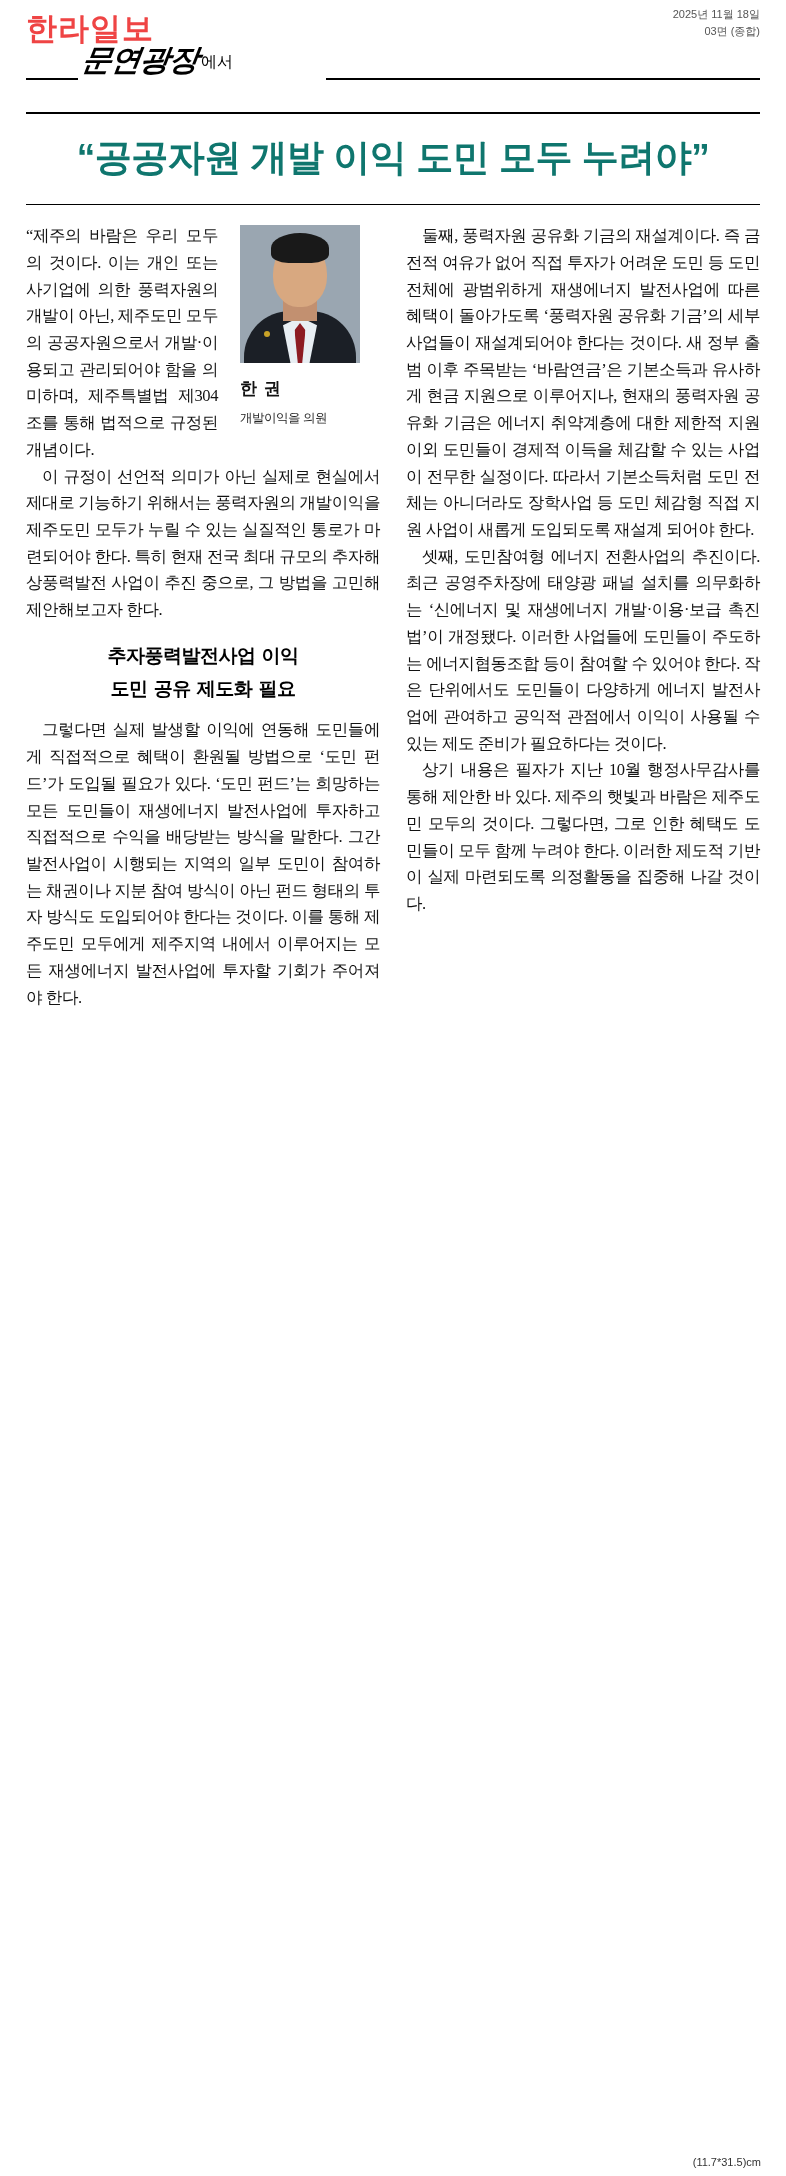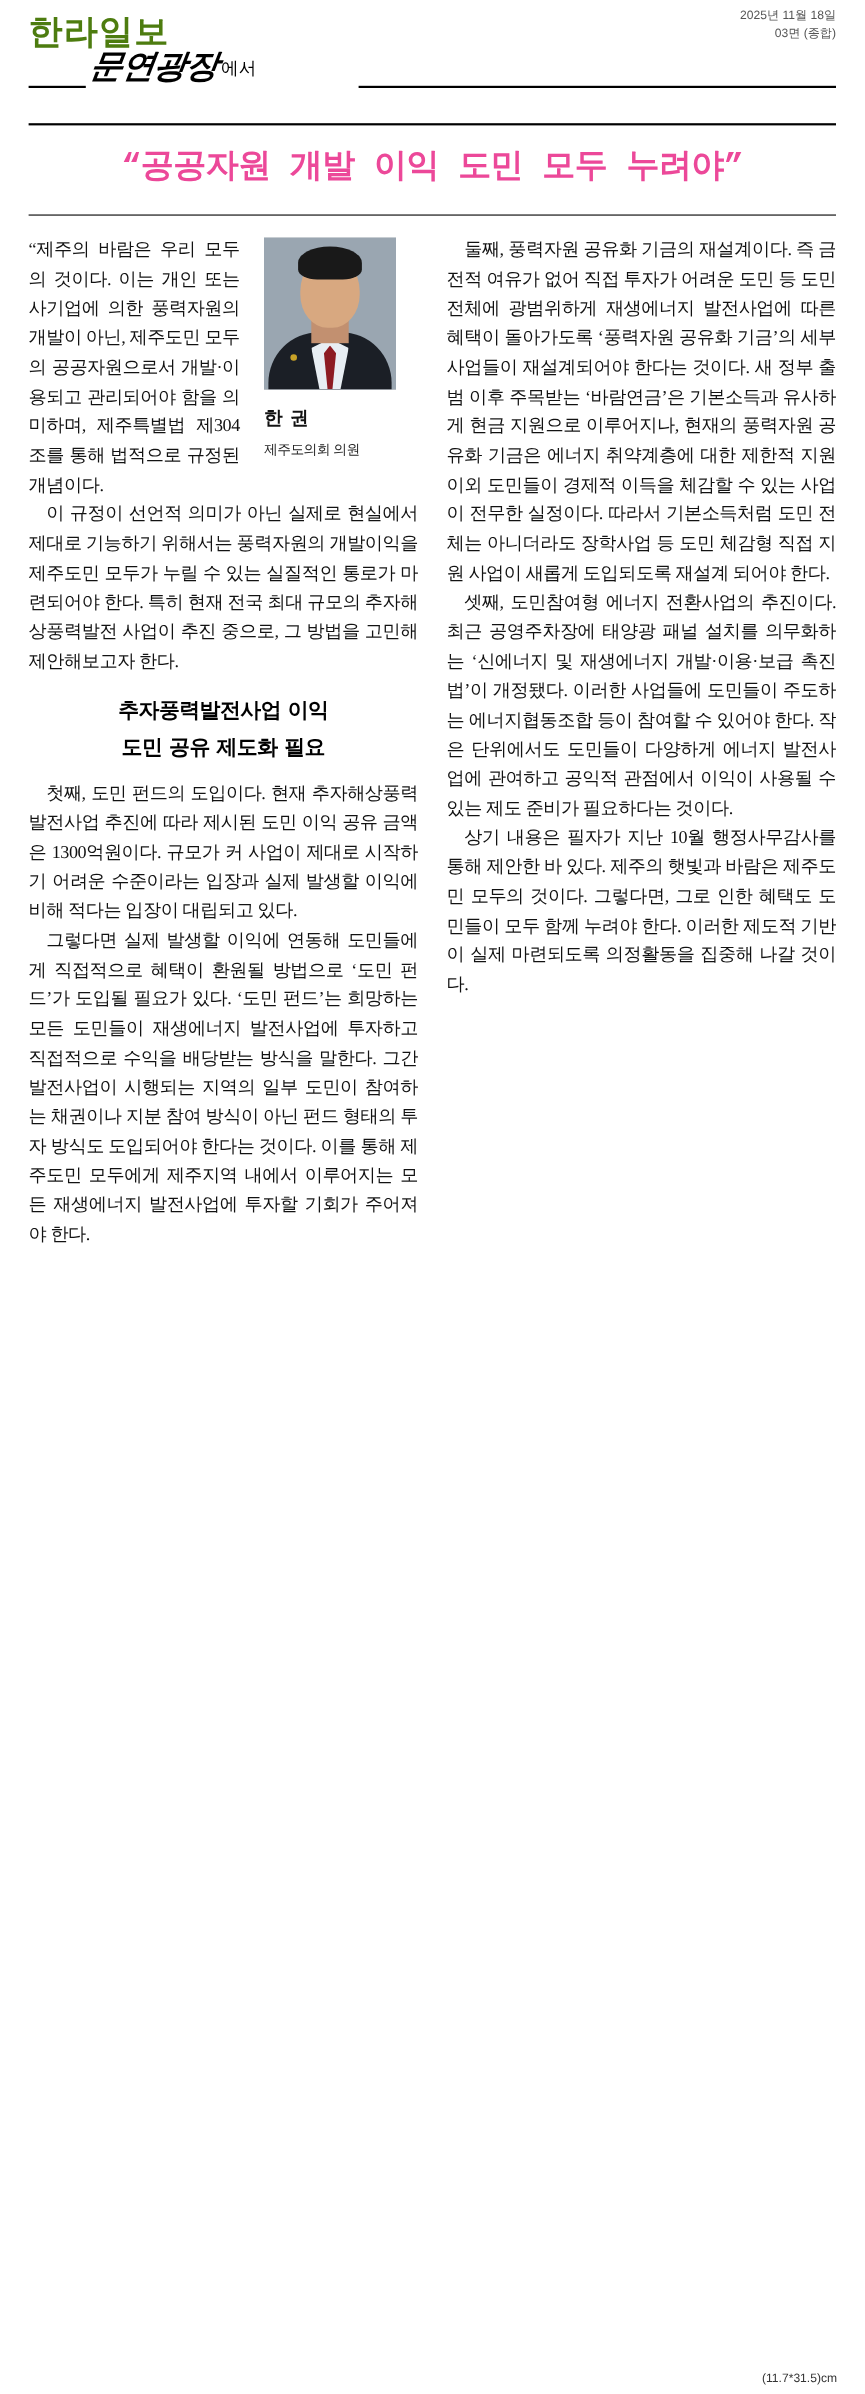--- a/index.html
+++ b/index.html
@@ -22,21 +22,21 @@
   .masthead {
     position: relative;
     height: 108px;
     padding-top: 6px;
   }
   .paper-name {
     font-family: "DejaVu Serif", serif;
     font-size: 31px;
     font-weight: bold;
     letter-spacing: 1px;
-    color: #4d7c0f;
+    color: #ef4444;
     display: inline-block;
     padding-top: 2px;
     text-align: center;
   }
   .issue-info {
     position: absolute;
     right: 0;
     top: 6px;
     text-align: right;
     font-family: "Liberation Sans", sans-serif;
@@ -85,26 +85,26 @@
     background: #000;
   }
   
   .headline-wrap {
     border-top: 2px solid #000;
     border-bottom: 1.5px solid #000;
     padding: 20px 0 22px 0;
     margin-top: 4px;
   }
   .headline {
-    font-family: Liberation Mono, monospace;
-    font-size: 30px;
+    font-family: Liberation Sans, sans-serif;
+    font-size: 37px;
     font-weight: bold;
     text-align: center;
     letter-spacing: -0.5px;
-    color: #ec4899;
+    color: #0f766e;
     line-height: 1.3;
   }
   
   .body-area {
     margin-top: 18px;
     display: flex;
     gap: 26px;
   }
   .col {
     width: 354px;
@@ -257,32 +257,31 @@
           <div class="p-bg"></div>
           <div class="p-suit"></div>
           <div class="p-shirt"></div>
           <div class="p-tie"></div>
           <div class="p-neck"></div>
           <div class="p-head"></div>
           <div class="p-hair"></div>
           <div class="p-pin"></div>
         </div>
         <div class="portrait-name">한 권</div>
-        <div class="portrait-title">제주도의회 의원</div>
+        <div class="portrait-title">개발이익을 의원</div>
       </div>
 
       <p class="noindent">“제주의 바람은 우리 모두의 것이다. 이는 개인 또는 사기업에 의한 풍력자원의 개발이 아닌, 제주도민 모두의 공공자원으로서 개발·이용되고 관리되어야 함을 의미하며, 제주특별법 제304조를 통해 법적으로 규정된 개념이다.</p>
       <p>이 규정이 선언적 의미가 아닌 실제로 현실에서 제대로 기능하기 위해서는 풍력자원의 개발이익을 제주도민 모두가 누릴 수 있는 실질적인 통로가 마련되어야 한다. 특히 현재 전국 최대 규모의 추자해상풍력발전 사업이 추진 중으로, 그 방법을 고민해 제안해보고자 한다.</p>
 
       <div class="subhead">
         <div>추자풍력발전사업 이익</div>
         <div>도민 공유 제도화 필요</div>
       </div>
 
-      <p>첫째, 도민 펀드의 도입이다. 현재 추자해상풍력발전사업 추진에 따라 제시된 도민 이익 공유 금액은 1300억원이다. 규모가 커 사업이 제대로 시작하기 어려운 수준이라는 입장과 실제 발생할 이익에 비해 적다는 입장이 대립되고 있다.</p>
       <p>그렇다면 실제 발생할 이익에 연동해 도민들에게 직접적으로 혜택이 환원될 방법으로 ‘도민 펀드’가 도입될 필요가 있다. ‘도민 펀드’는 희망하는 모든 도민들이 재생에너지 발전사업에 투자하고 직접적으로 수익을 배당받는 방식을 말한다. 그간 발전사업이 시행되는 지역의 일부 도민이 참여하는 채권이나 지분 참여 방식이 아닌 펀드 형태의 투자 방식도 도입되어야 한다는 것이다. 이를 통해 제주도민 모두에게 제주지역 내에서 이루어지는 모든 재생에너지 발전사업에 투자할 기회가 주어져야 한다.</p>
     </div>
 
     <div class="col">
       <p>둘째, 풍력자원 공유화 기금의 재설계이다. 즉 금전적 여유가 없어 직접 투자가 어려운 도민 등 도민 전체에 광범위하게 재생에너지 발전사업에 따른 혜택이 돌아가도록 ‘풍력자원 공유화 기금’의 세부 사업들이 재설계되어야 한다는 것이다. 새 정부 출범 이후 주목받는 ‘바람연금’은 기본소득과 유사하게 현금 지원으로 이루어지나, 현재의 풍력자원 공유화 기금은 에너지 취약계층에 대한 제한적 지원 이외 도민들이 경제적 이득을 체감할 수 있는 사업이 전무한 실정이다. 따라서 기본소득처럼 도민 전체는 아니더라도 장학사업 등 도민 체감형 직접 지원 사업이 새롭게 도입되도록 재설계 되어야 한다.</p>
       <p>셋째, 도민참여형 에너지 전환사업의 추진이다. 최근 공영주차장에 태양광 패널 설치를 의무화하는 ‘신에너지 및 재생에너지 개발·이용·보급 촉진법’이 개정됐다. 이러한 사업들에 도민들이 주도하는 에너지협동조합 등이 참여할 수 있어야 한다. 작은 단위에서도 도민들이 다양하게 에너지 발전사업에 관여하고 공익적 관점에서 이익이 사용될 수 있는 제도 준비가 필요하다는 것이다.</p>
       <p>상기 내용은 필자가 지난 10월 행정사무감사를 통해 제안한 바 있다. 제주의 햇빛과 바람은 제주도민 모두의 것이다. 그렇다면, 그로 인한 혜택도 도민들이 모두 함께 누려야 한다. 이러한 제도적 기반이 실제 마련되도록 의정활동을 집중해 나갈 것이다.</p>
     </div>
 
   </div>

